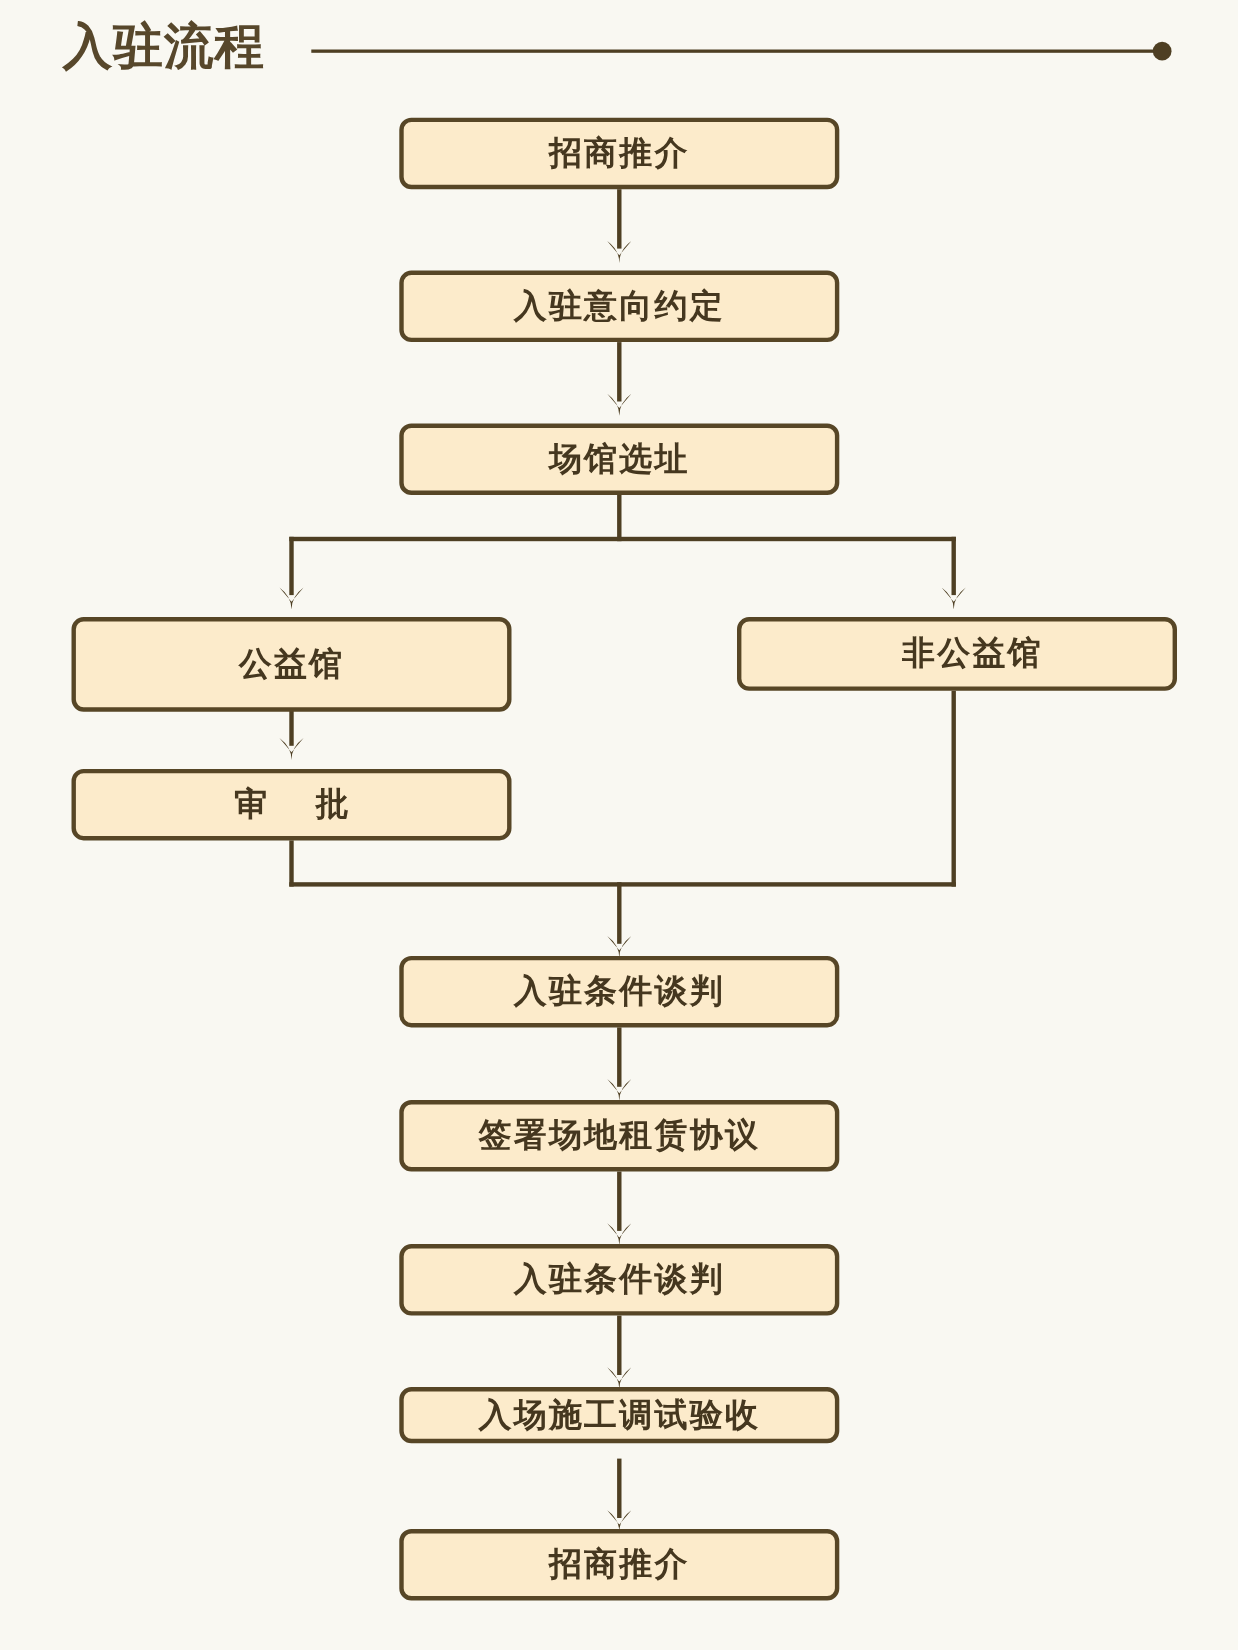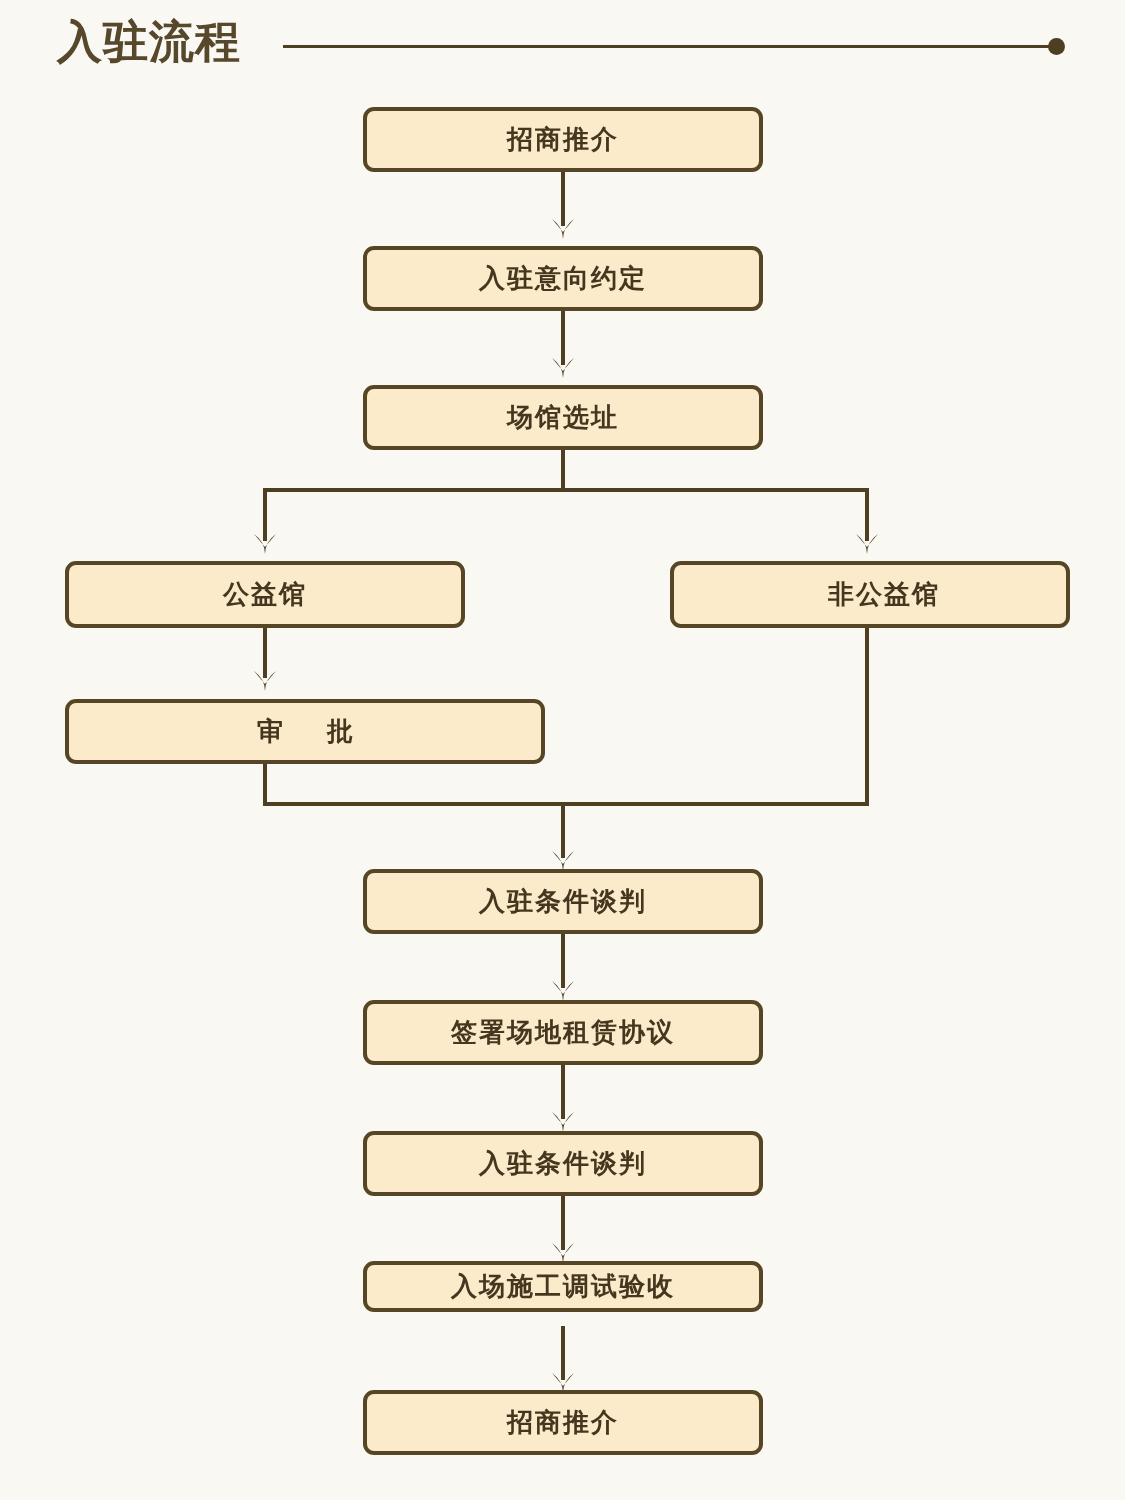--- a/index.html
+++ b/index.html
@@ -64,21 +64,21 @@
   .node {
     position: absolute;
     box-sizing: border-box;
     background: #FCEBCB;
     border: 4px solid #574626;
     border-radius: 11px;
     display: flex;
     align-items: center;
     justify-content: center;
     color: #45371F;
-    font-size: 26px;
+    font-size: 30px;
     font-weight: bold;
     letter-spacing: 2px;
     white-space: nowrap;
   }
   .node.wide-spacing {
     letter-spacing: 44px;
     text-indent: 44px;
   }
 
   
@@ -183,25 +183,25 @@
         <path d="M2 1 Q13 9 13 21 Q13 9 24 1 Q13 14 13 14 Q13 14 2 1 Z" fill="#4E3F23"></path>
       </svg>
   </div>
 
   <div class="node" style="left:363px; top:107px; width:400px; height:65px;">招商推介</div>
 
   <div class="node" style="left:363px; top:385px; width:400px; height:65px;">场馆选址</div>
 
   <div class="node" style="left:363px; top:246px; width:400px; height:65px;">入驻意向约定</div>
 
-  <div class="node" style="left:65px; top:561px; width:400px; height:67px;">公益馆</div>
+  <div class="node" style="left:65px; top:561px; width:400px; height:86px;">公益馆</div>
 
   <div class="node" style="left:670px; top:561px; width:400px; height:67px;padding-left:28px;">非公益馆</div>
 
-  <div class="node wide-spacing" style="left:65px; top:699px; width:480px; height:65px;">审批</div>
+  <div class="node wide-spacing" style="left:65px; top:699px; width:400px; height:65px;">审批</div>
 
   <div class="node" style="left:363px; top:1000px; width:400px; height:65px;">签署场地租赁协议</div>
 
   <div class="node" style="left:363px; top:869px; width:400px; height:65px;">入驻条件谈判</div>
 
   <div class="node" style="left:363px; top:1131px; width:400px; height:65px;">入驻条件谈判</div>
 
   <div class="node" style="left:363px; top:1261px; width:400px; height:51px;">入场施工调试验收</div>
 
   <div class="node" style="left:363px; top:1390px; width:400px; height:65px;">招商推介</div>

